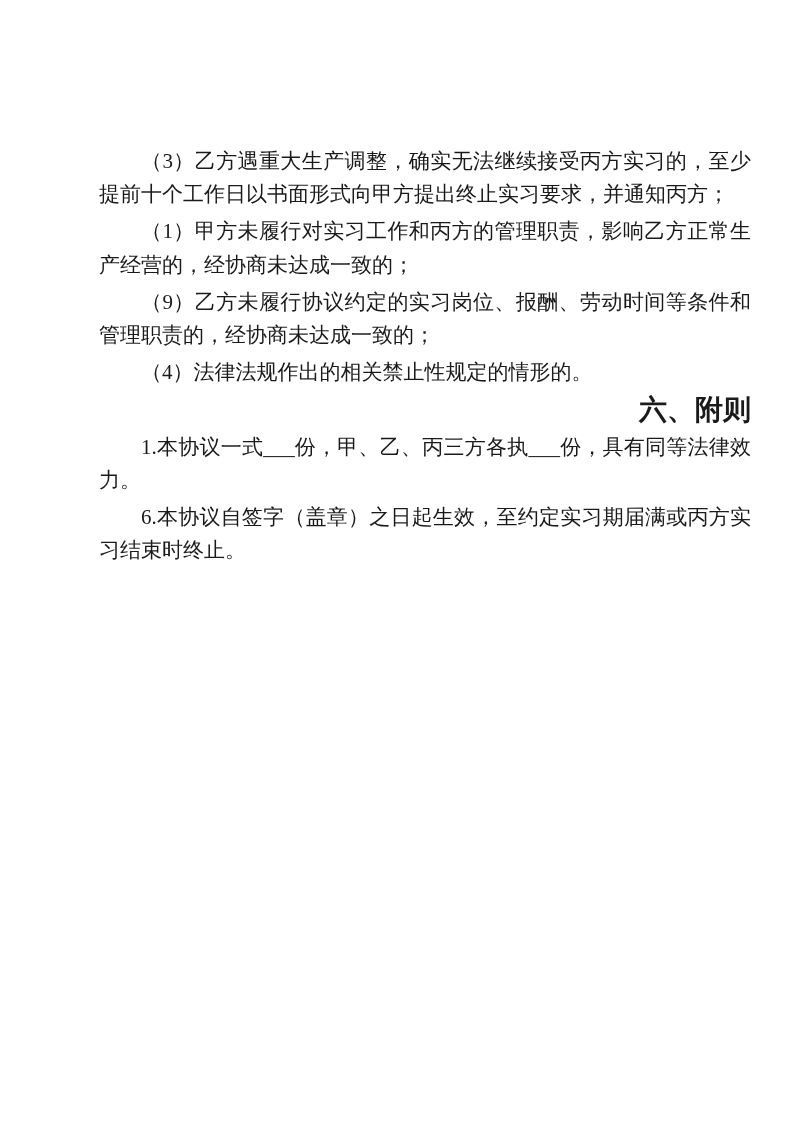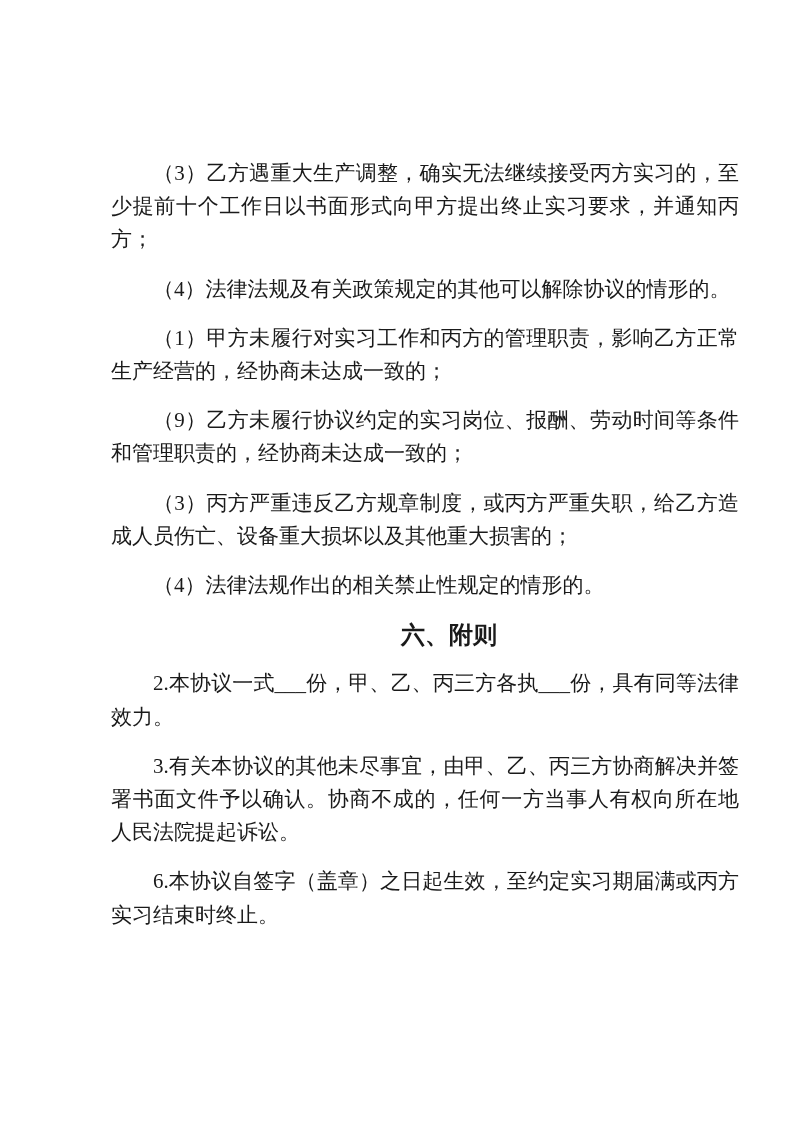--- a/index.html
+++ b/index.html
@@ -15,45 +15,42 @@
     overflow: hidden;
     font-family: "Liberation Serif", "DejaVu Serif", serif;
   }
   .content {
     position: absolute;
     left: 95px;
     top: 141px;
     width: 660px;
   }
   .para {
-    margin: 16px;
+    margin: 4px;
     font-size: 21px;
     line-height: 33.2px;
     color: #1a1a1a;
     text-align: justify;
     text-justify: inter-ideograph;
     text-indent: 2em;
     word-break: break-all;
   }
   .heading {
     font-weight: bold;
-    text-align: center;
+    text-align: right;
     font-family: "Liberation Sans", "DejaVu Sans", sans-serif;
-    font-size: 24px;
+    font-size: 28px;
   }
 </style>
 </head>
 <body>
 
 <div class="page">
   <div class="content">
     <p class="para">（3）乙方遇重大生产调整，确实无法继续接受丙方实习的，至少提前十个工作日以书面形式向甲方提出终止实习要求，并通知丙方；</p>
-    <p class="para">（4）法律法规及有关政策规定的其他可以解除协议的情形的。</p>
     <p class="para">（1）甲方未履行对实习工作和丙方的管理职责，影响乙方正常生产经营的，经协商未达成一致的；</p>
     <p class="para">（9）乙方未履行协议约定的实习岗位、报酬、劳动时间等条件和管理职责的，经协商未达成一致的；</p>
-    <p class="para">（3）丙方严重违反乙方规章制度，或丙方严重失职，给乙方造成人员伤亡、设备重大损坏以及其他重大损害的；</p>
     <p class="para">（4）法律法规作出的相关禁止性规定的情形的。</p>
     <p class="para heading">六、附则</p>
-    <p class="para">2.本协议一式___份，甲、乙、丙三方各执___份，具有同等法律效力。</p>
-    <p class="para">3.有关本协议的其他未尽事宜，由甲、乙、丙三方协商解决并签署书面文件予以确认。协商不成的，任何一方当事人有权向所在地人民法院提起诉讼。</p>
+    <p class="para">1.本协议一式___份，甲、乙、丙三方各执___份，具有同等法律效力。</p>
     <p class="para">6.本协议自签字（盖章）之日起生效，至约定实习期届满或丙方实习结束时终止。</p>
   </div>
 </div>
 
 </body></html>

